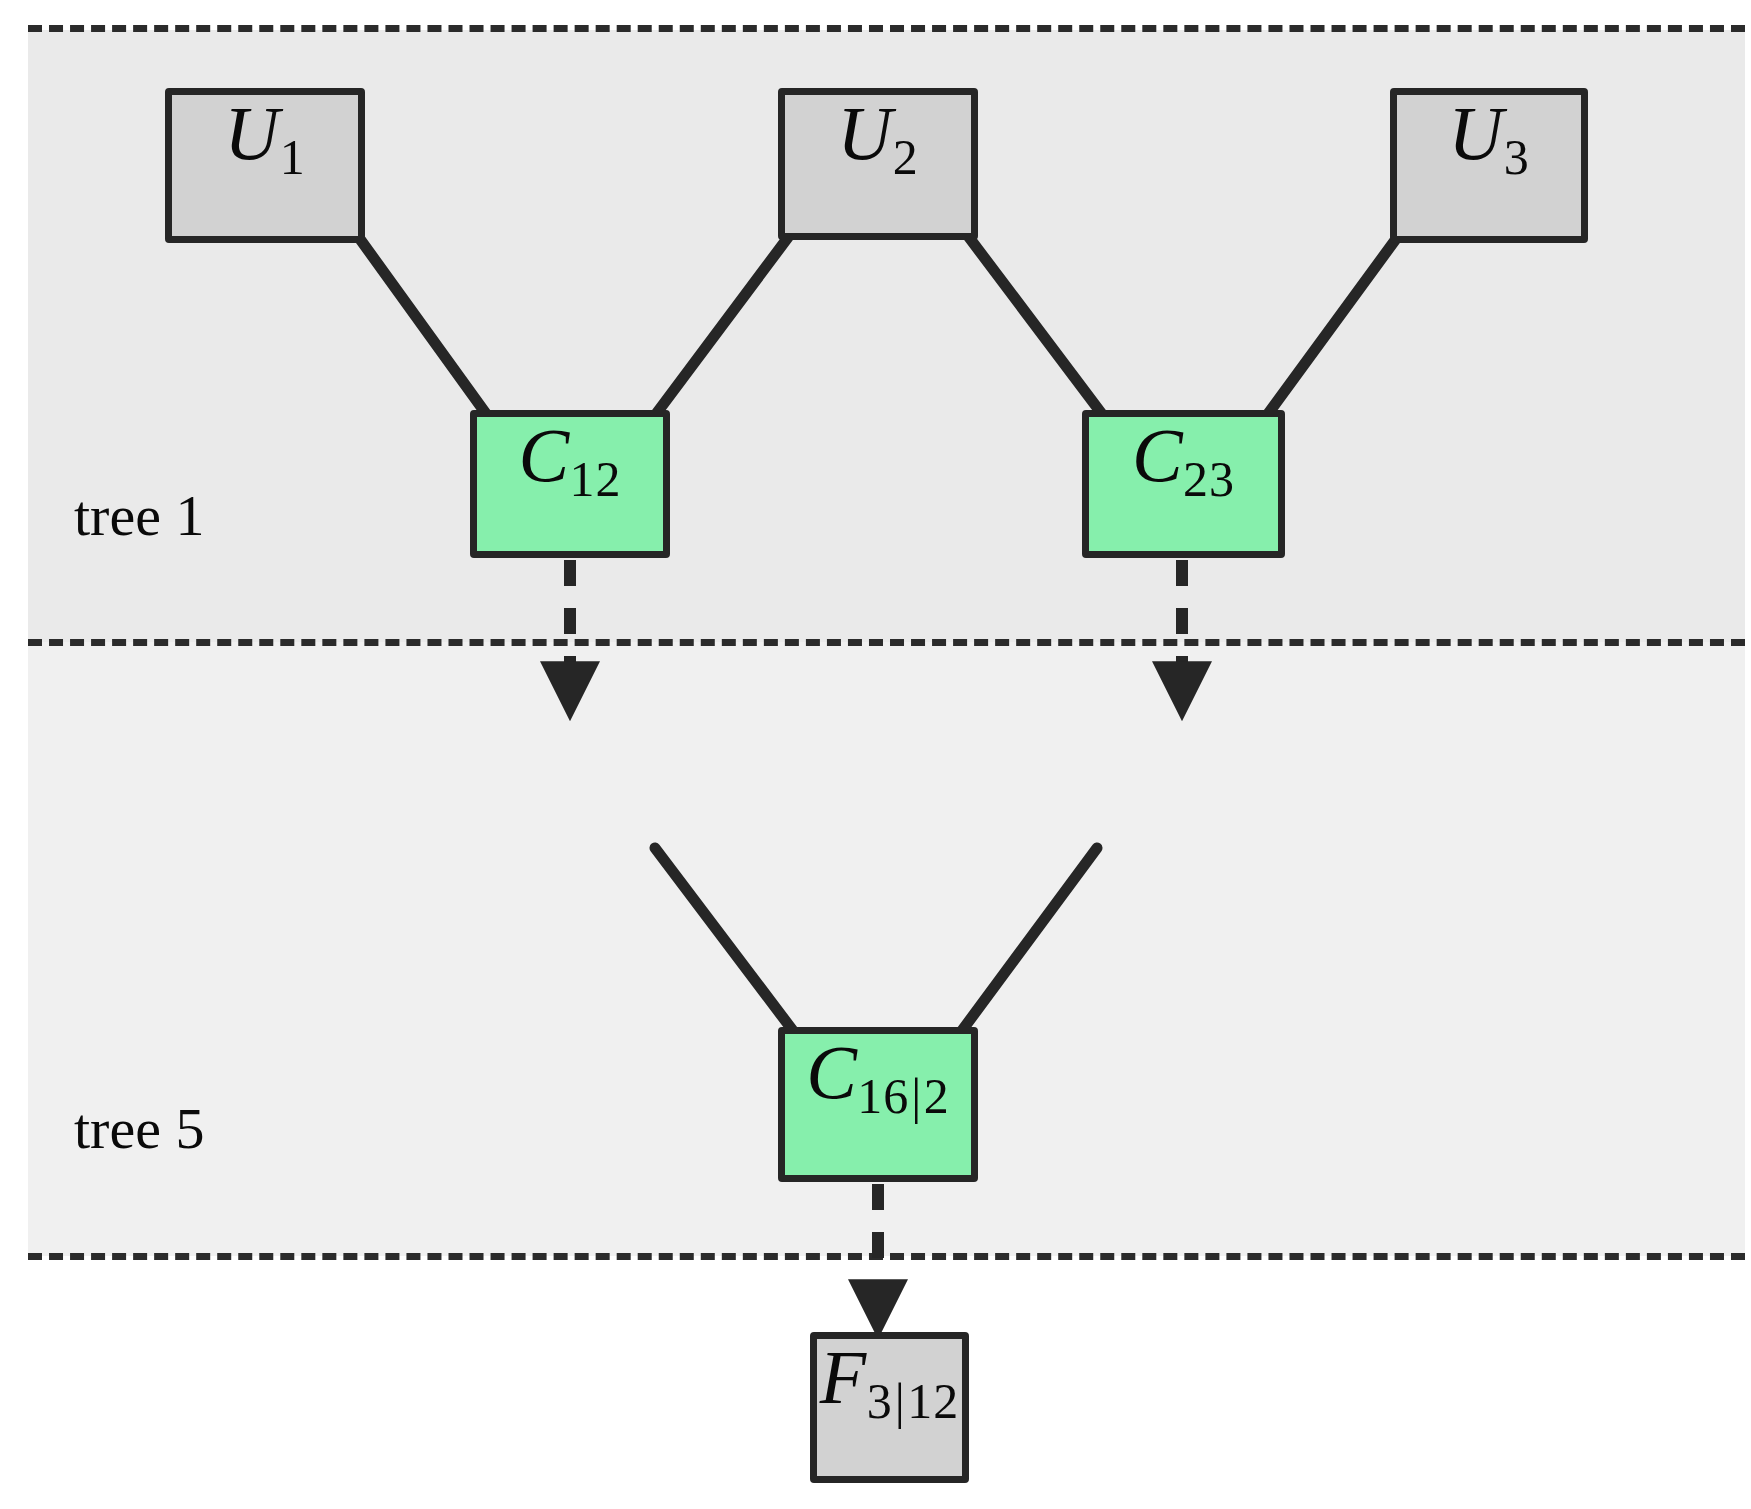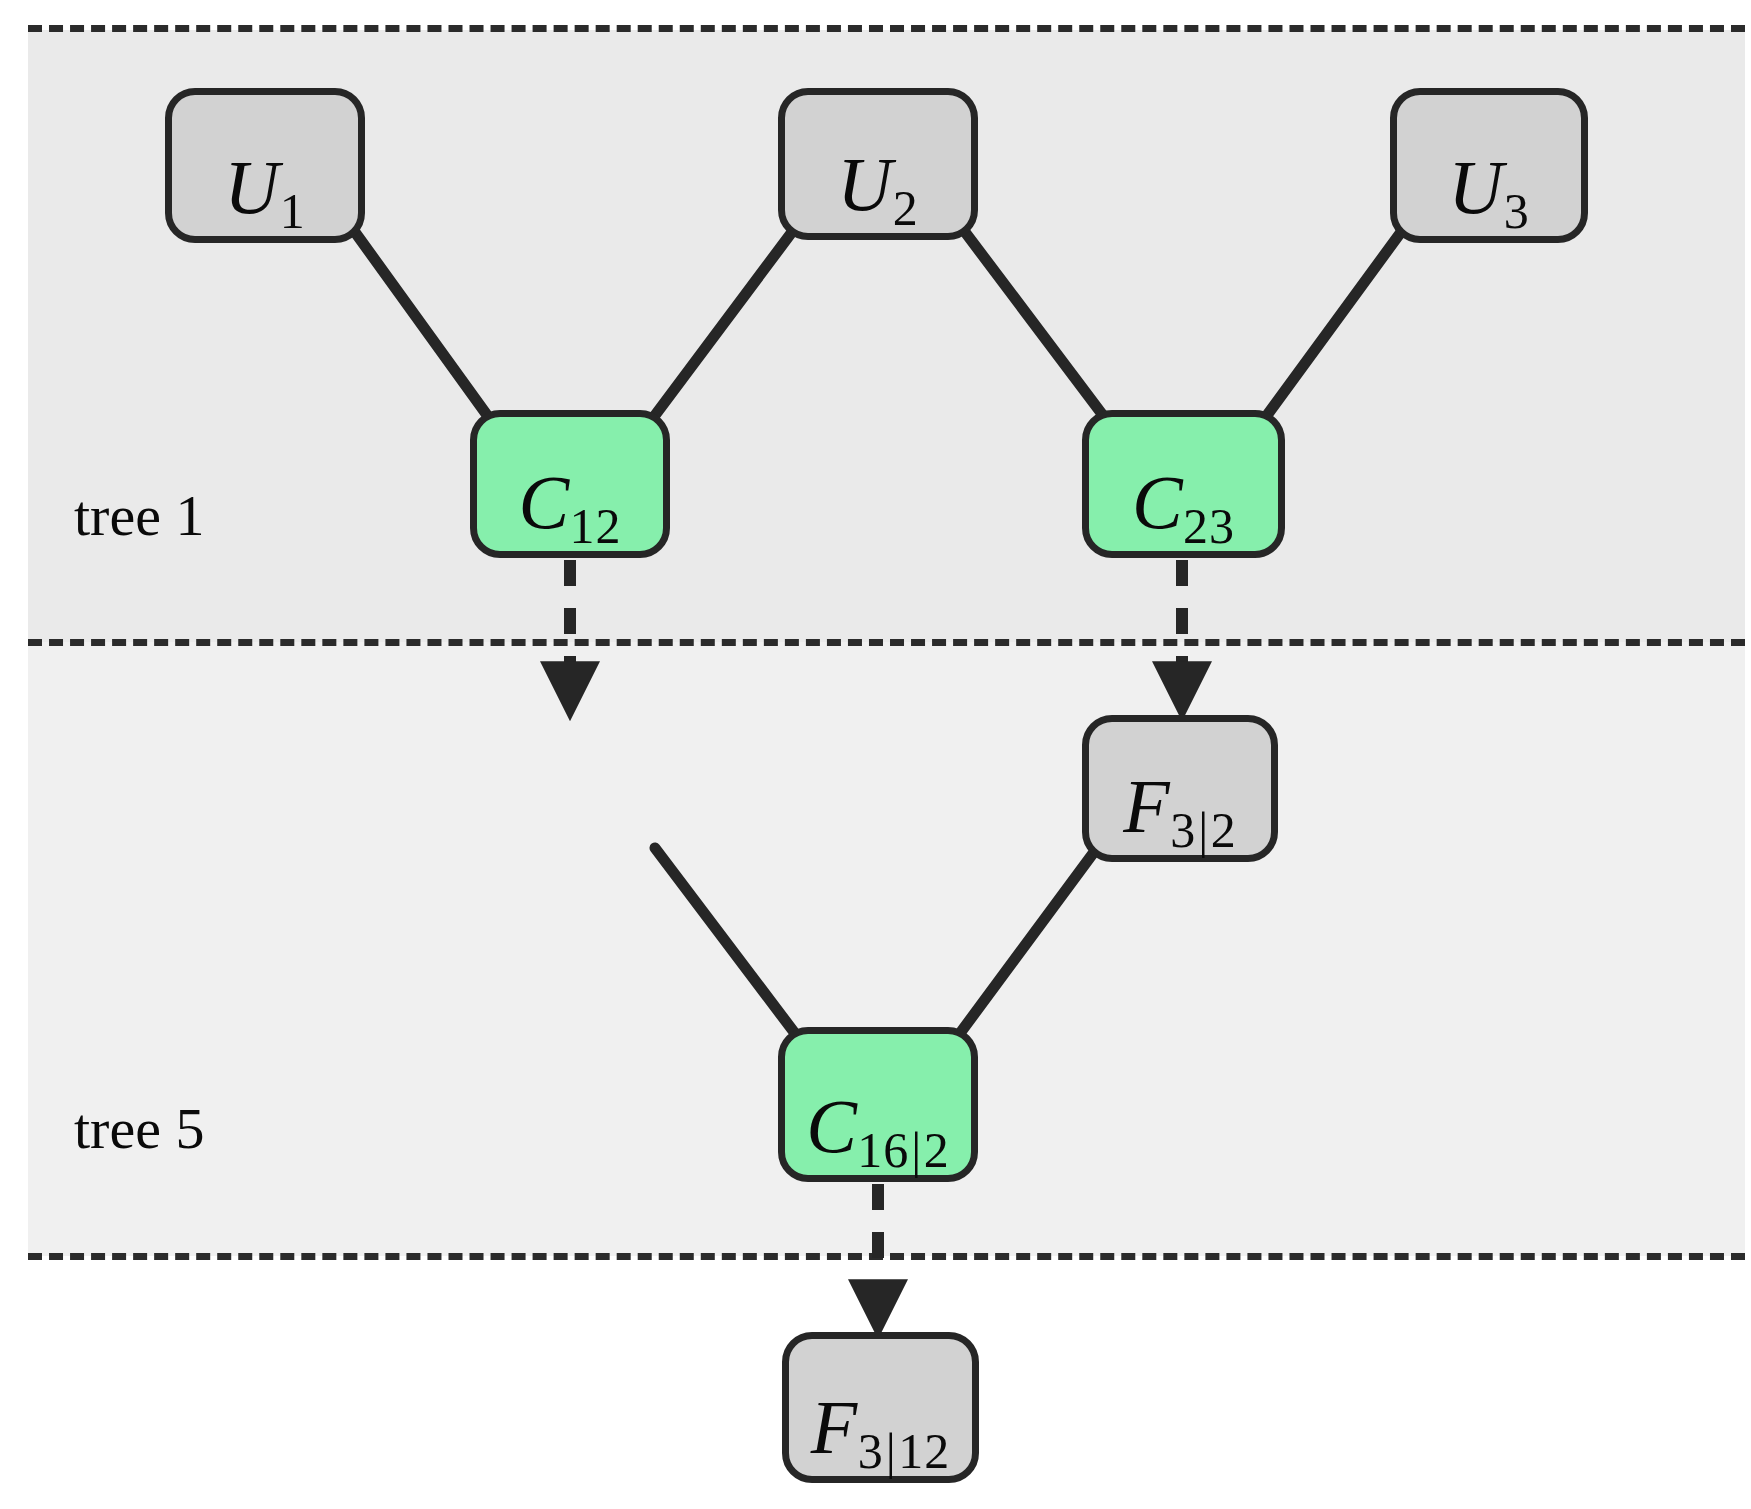--- a/index.html
+++ b/index.html
@@ -45,23 +45,23 @@
     width: 1751px;
     height: 1509px;
     pointer-events: none;
   }
 
   
   .node {
     position: absolute;
     box-sizing: border-box;
     border: 7px solid #262626;
-    border-radius: 30px;
+    border-radius: 4px;
     display: flex;
-    align-items: flex-end;
+    align-items: flex-start;
     justify-content: center;
     color: #0a0a0a;
   }
   .node.gray  { background: #d2d2d2; }
   .node.white { background: #86efac; }
 
   .node .lbl {
     display: inline-block;
     white-space: nowrap;
     font-family: "Liberation Serif", "DejaVu Serif", serif;
@@ -158,33 +158,28 @@
     </span>
   </div>
 
   <div class="node white" id="node-c23" style="left:1082px; top:410px; width:203px; height:148px;">
     <span class="lbl">
       <span>C</span><span class="sub">23</span>
     </span>
   </div>
 
 
-  <div class="node gray" id="node-f3g2" style="left:1082px; top:715px; width:196px; height:147px;">
-    <span class="lbl">
-      <span>F</span><span class="sub">3</span><span class="bar">|</span><span class="sub">2</span>
-    </span>
-  </div>
 
   <div class="node white" id="node-c13g2" style="left:778px; top:1027px; width:200px; height:155px;">
     <span class="lbl">
       <span>C</span><span class="sub">16</span><span class="bar">|</span><span class="sub">2</span>
     </span>
   </div>
 
-  <div class="node gray" id="node-f3g12" style="left:782px; top:1332px; width:197px; height:151px;">
+  <div class="node gray" id="node-f3g12" style="left:810px; top:1332px; width:159px; height:151px;">
     <span class="lbl">
       <span>F</span><span class="sub">3</span><span class="bar">|</span><span class="sub">12</span>
     </span>
   </div>
 
   <div class="band-label" id="label-tree1">tree 1</div>
   <div class="band-label" id="label-tree2">tree 5</div>
 
 </div>
 

